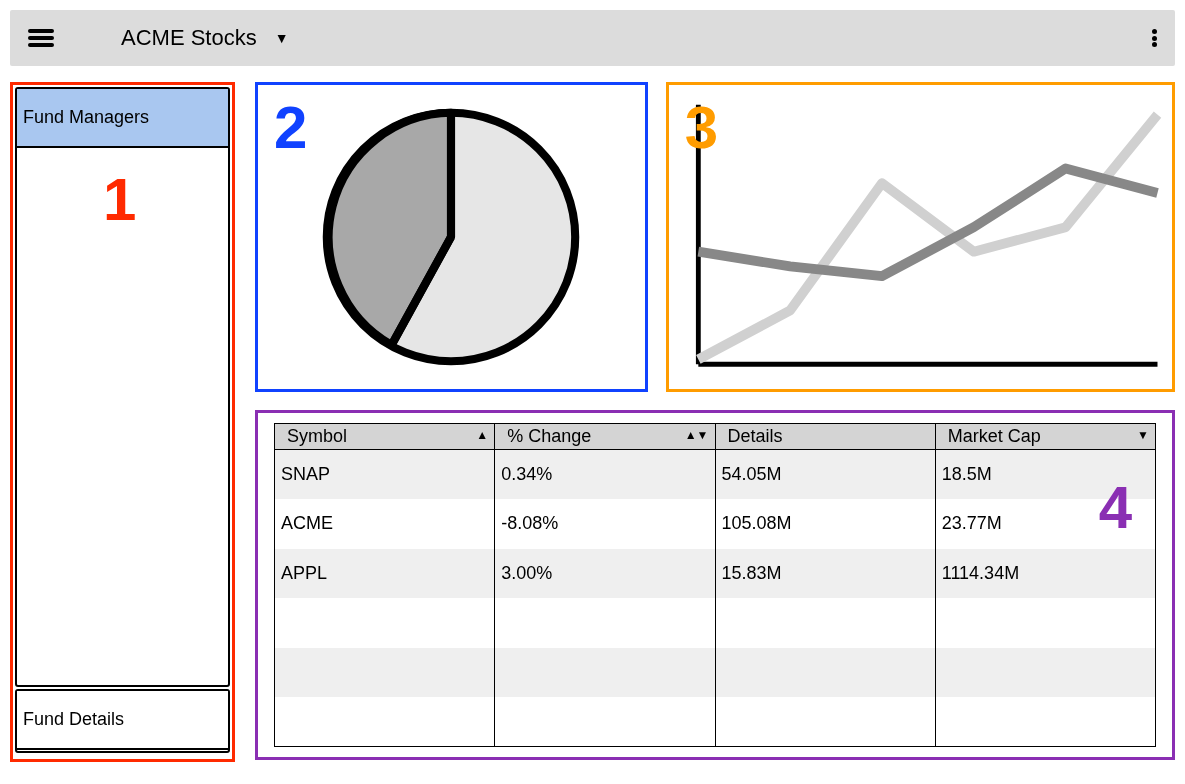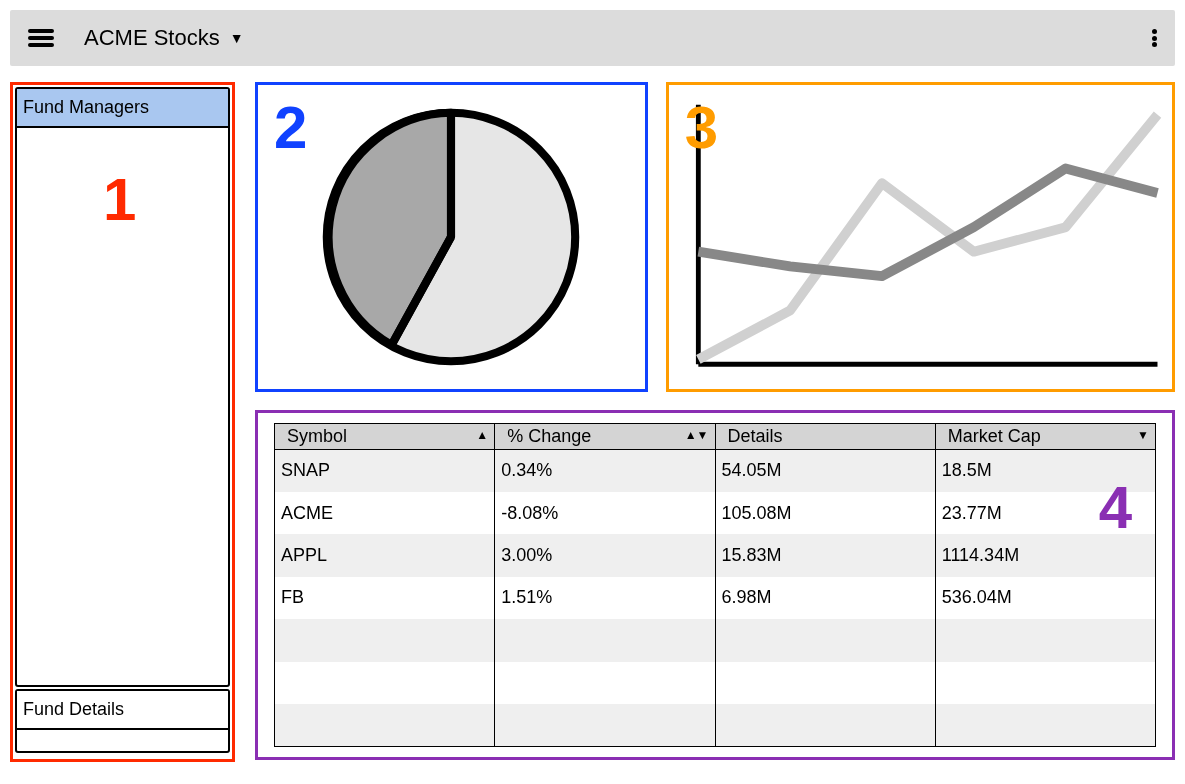--- a/index.html
+++ b/index.html
@@ -33,22 +33,23 @@
     display: block;
     height: 4px;
     background: #000;
     border-radius: 2px;
   }
   .title {
     font-size: 22px;
     font-weight: 500;
     display: flex;
     align-items: center;
-    gap: 10px;
+    gap: 18px;
     cursor: pointer;
+    margin-left: 37px;
   }
   .title-caret {
     font-size: 14px;
   }
   .spacer { flex: 1; }
   .kebab {
     display: flex;
     flex-direction: column;
     justify-content: space-between;
     height: 18px;
@@ -78,21 +79,21 @@
     border: 2.5px solid #000;
     border-radius: 3px;
   }
   .panel-top {
     height: 600px;
   }
   .panel-header {
     background: #a9c7f0;
     border-bottom: 2.5px solid #000;
     font-size: 18px;
-    padding: 8px 6px;
+    padding: 18px 6px;
   }
   .panel-header.plain {
     background: #fff;
   }
   .panel-bottom {
     margin-top: 2px;
     height: 64px;
   }
   .panel-bottom .panel-header {
     background: #fff;
@@ -273,26 +274,20 @@
             <td>-8.08%</td>
             <td>105.08M</td>
             <td>23.77M</td>
           </tr>
           <tr>
             <td>APPL</td>
             <td>3.00%</td>
             <td>15.83M</td>
             <td>1114.34M</td>
           </tr>
-          <tr>
-            <td>FB</td>
-            <td>1.51%</td>
-            <td>6.98M</td>
-            <td>536.04M</td>
-          </tr>
           <tr class="empty">
               <td>.</td>
               <td></td>
               <td></td>
               <td></td>
             </tr>
           <tr class="empty">
               <td>.</td>
               <td></td>
               <td></td>

